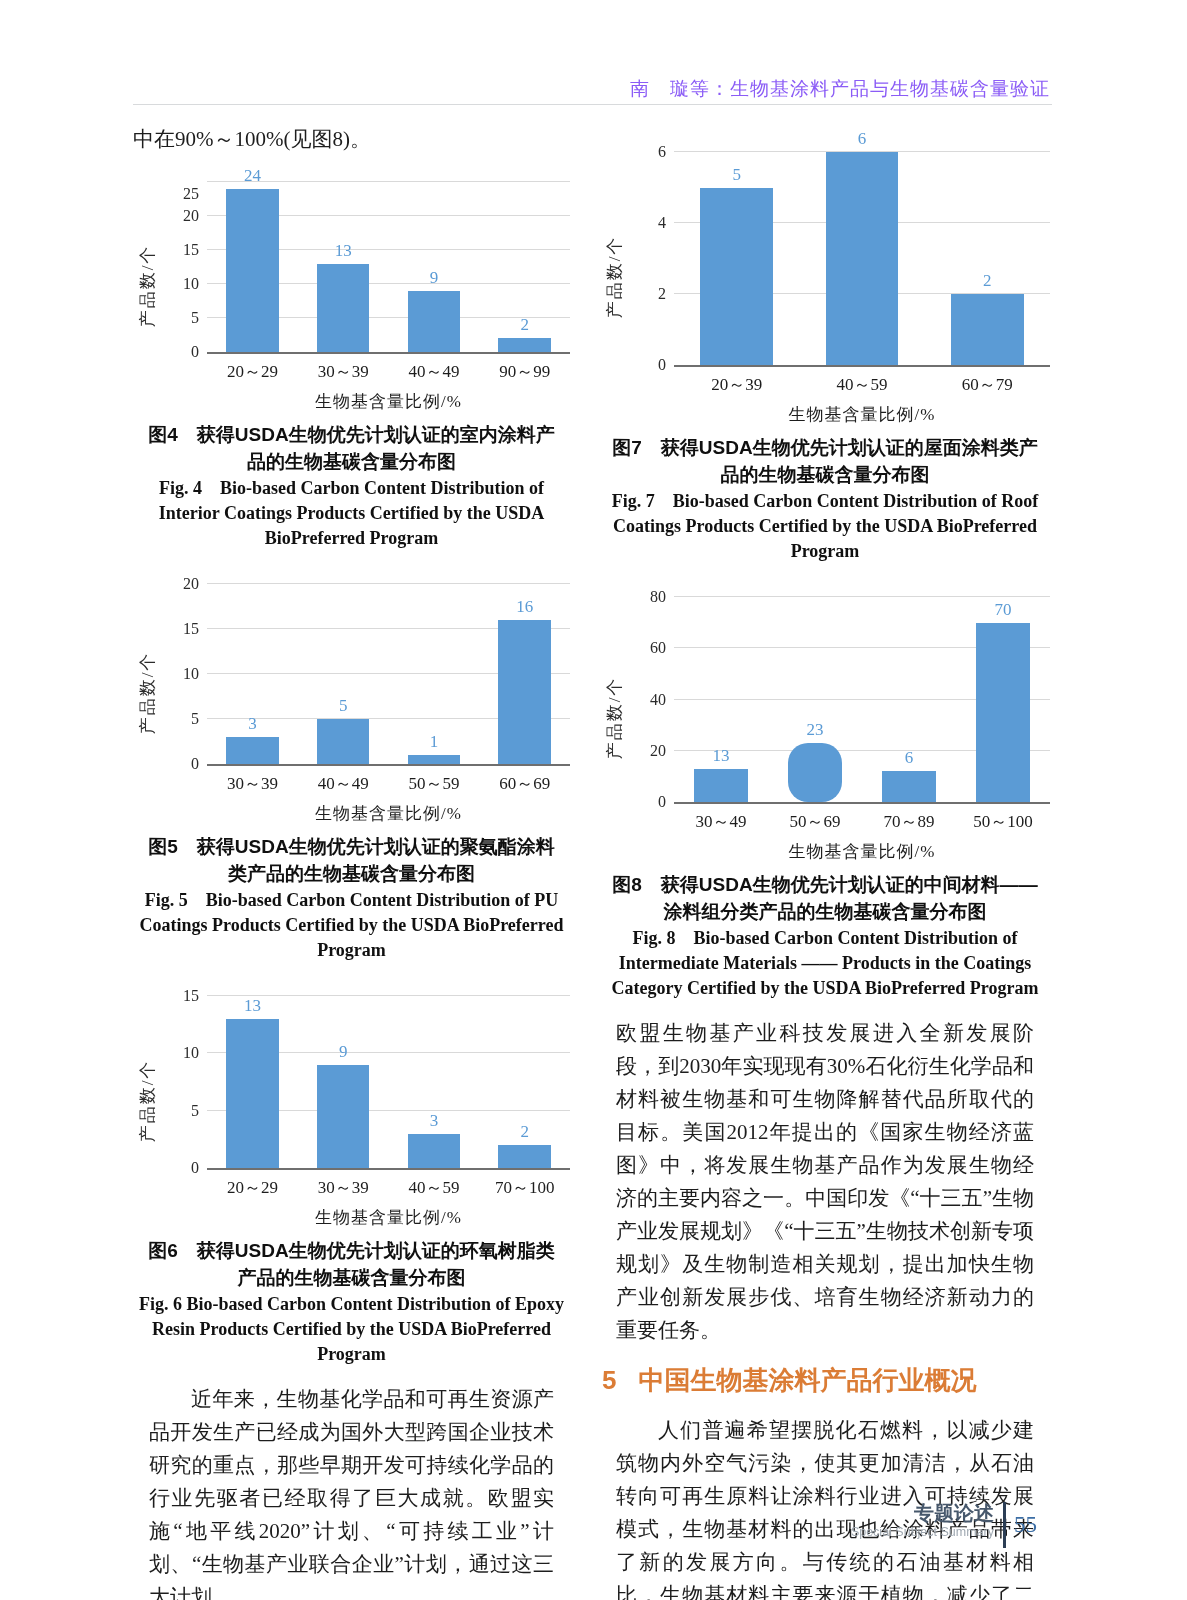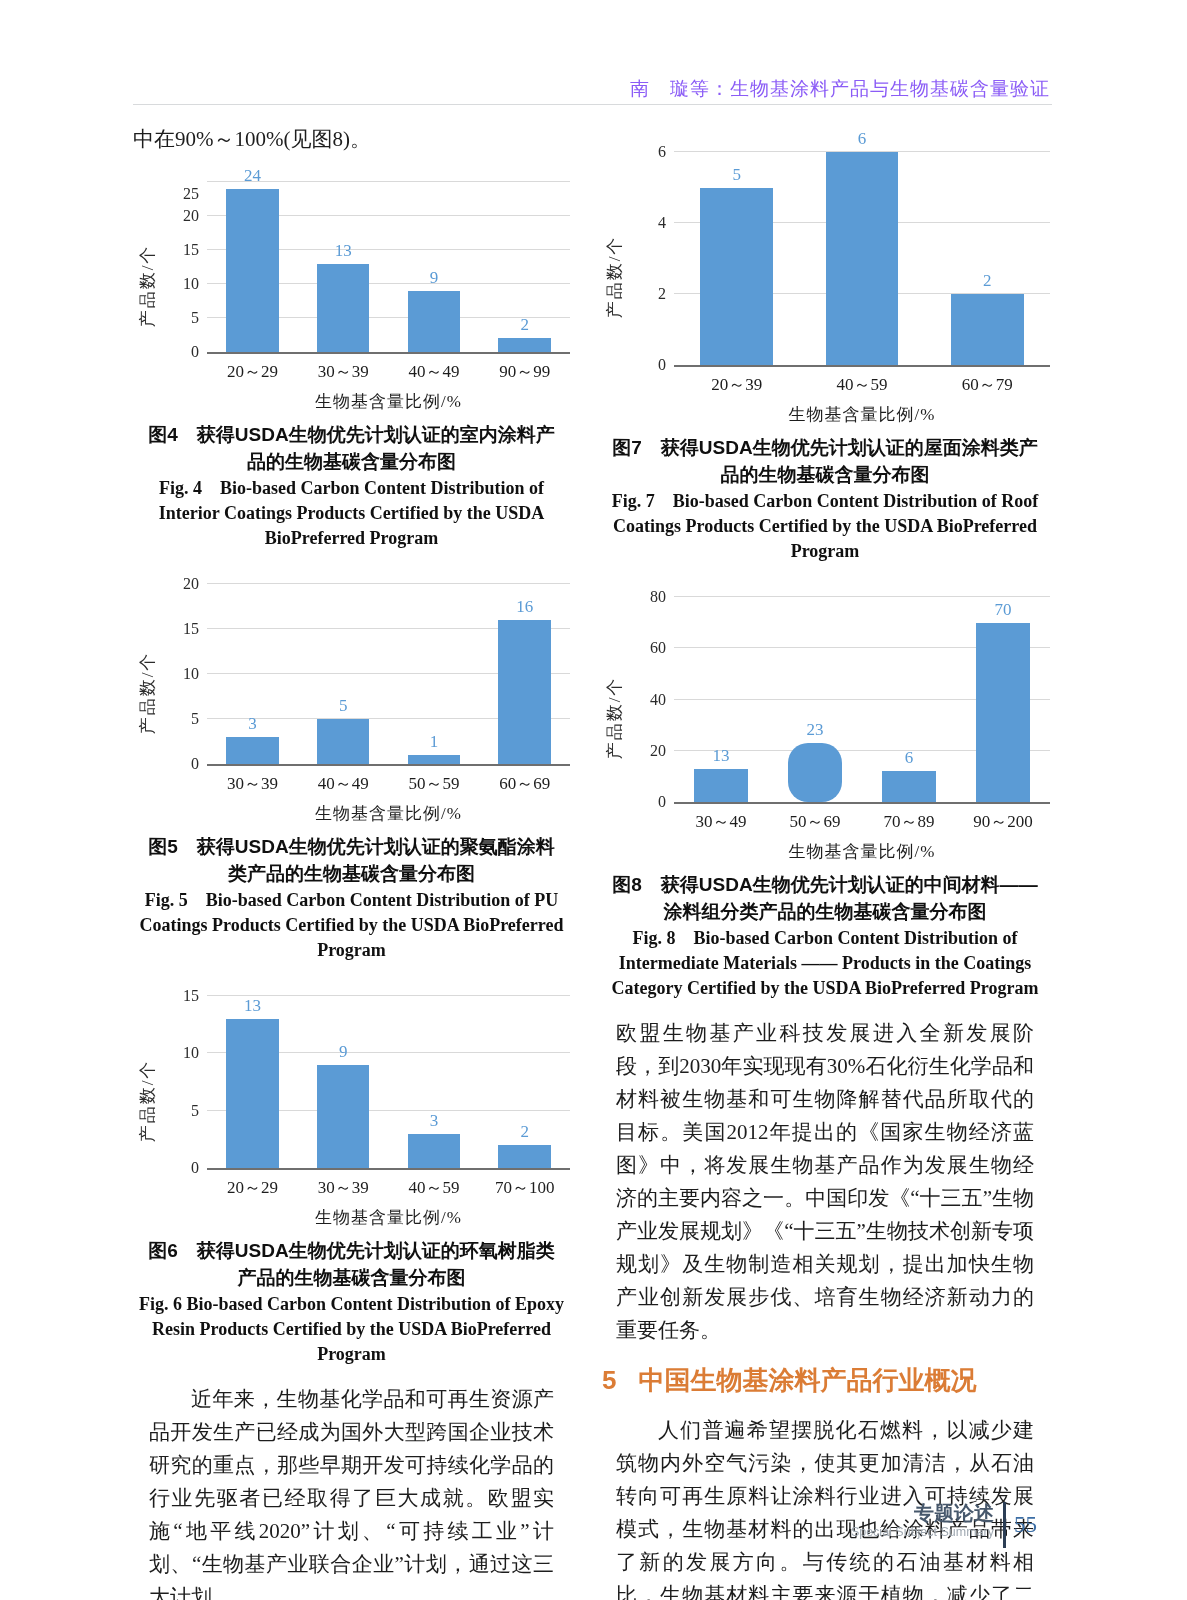--- a/index.html
+++ b/index.html
@@ -299,21 +299,21 @@
                 <div class="bar" style="height: 87.5%;">
                   <div class="bar-value">70</div>
                 </div>
               </div>
             </div>
           </div>
           <div class="chart-xticks">
             <div class="xtick">30～49</div>
             <div class="xtick">50～69</div>
             <div class="xtick">70～89</div>
-            <div class="xtick">90～200</div>
+            <div class="xtick">50～100</div>
           </div>
           <div class="chart-xtitle">生物基含量比例/%</div>
         </div>
       </div>
     <div class="cap-cn">图8　获得USDA生物优先计划认证的中间材料——涂料组分类产品的生物基碳含量分布图</div>
     <div class="cap-en">Fig. 8　Bio-based Carbon Content Distribution of Intermediate Materials —— Products in the Coatings Category Certified by the USDA BioPreferred Program</div>
 
     <p class="body-par">欧盟生物基产业科技发展进入全新发展阶段，到2030年实现现有30%石化衍生化学品和材料被生物基和可生物降解替代品所取代的目标。美国2012年提出的《国家生物经济蓝图》中，将发展生物基产品作为发展生物经济的主要内容之一。中国印发《“十三五”生物产业发展规划》《“十三五”生物技术创新专项规划》及生物制造相关规划，提出加快生物产业创新发展步伐、培育生物经济新动力的重要任务。</p>
 
     <div class="sec-head">

